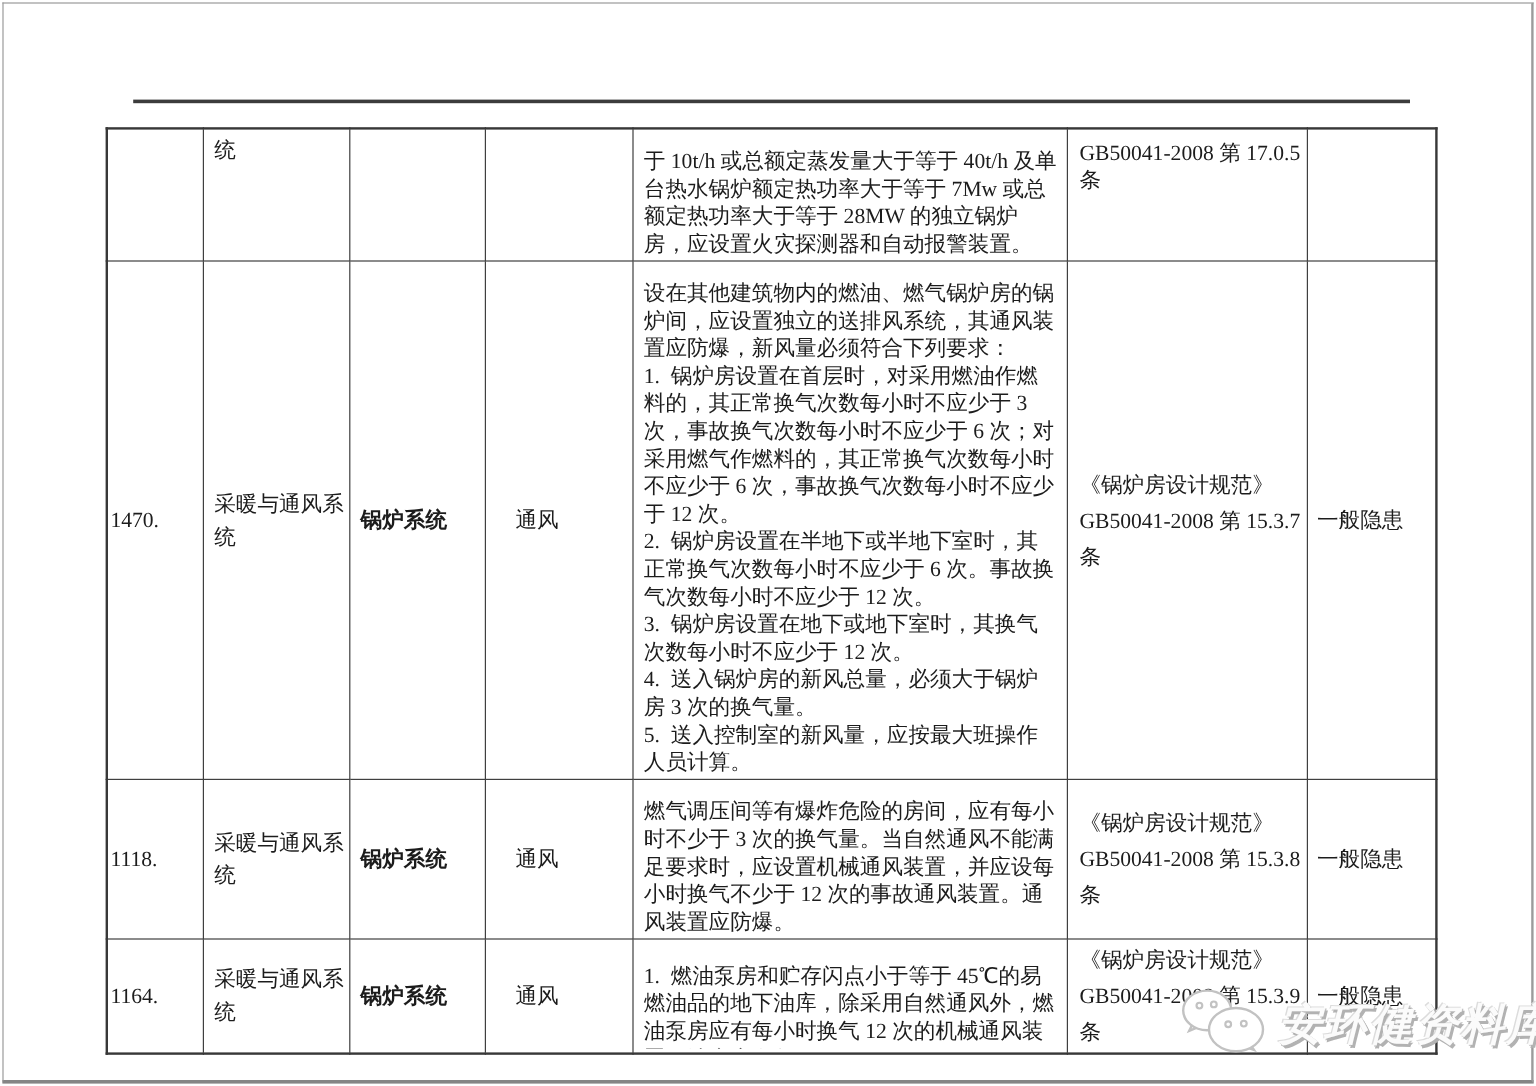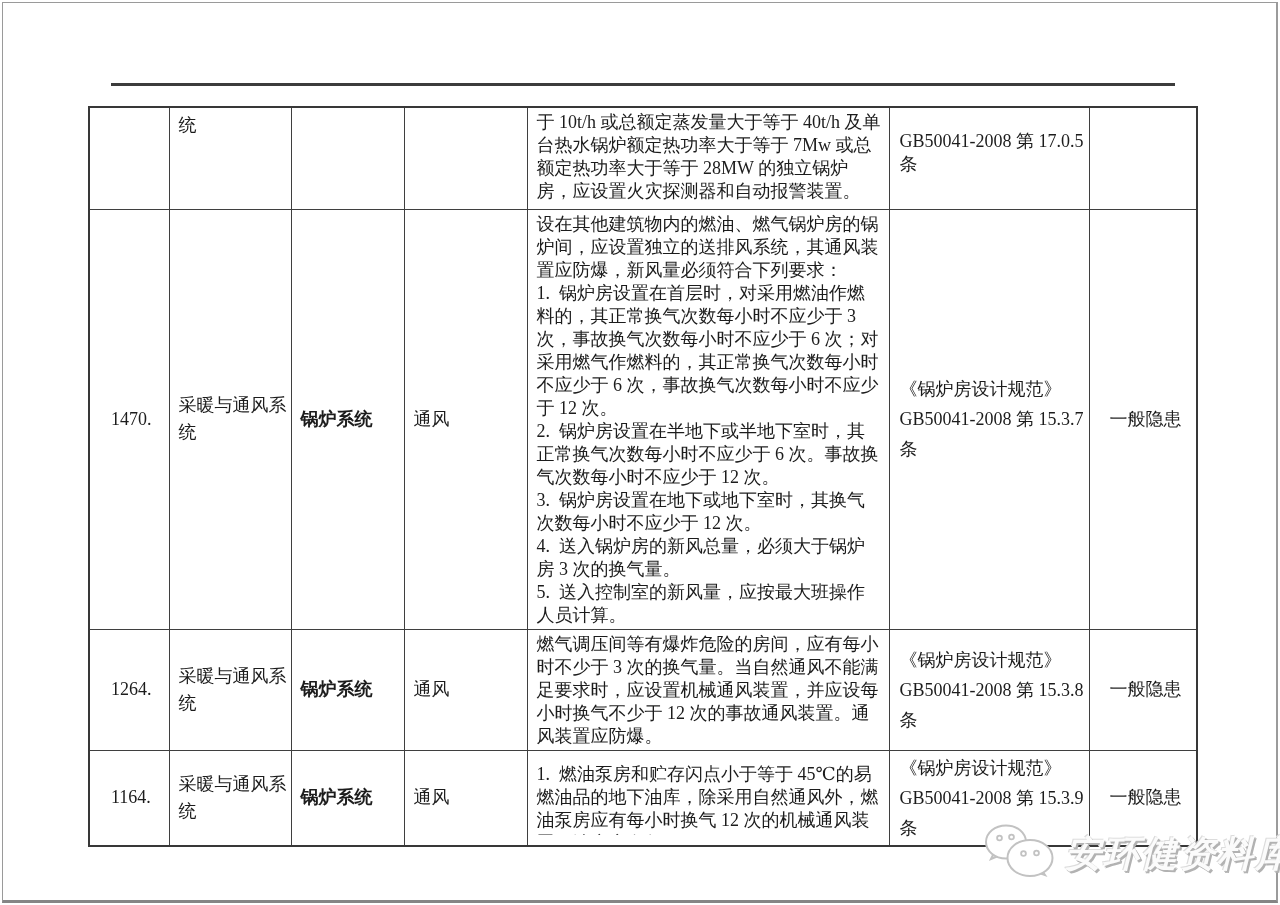--- a/index.html
+++ b/index.html
@@ -37,30 +37,30 @@
     font-size: 18px;
     line-height: 23px;
   }
   table.hazard-table td {
     border: 1px solid #3f3f3f;
     vertical-align: middle;
     overflow: hidden;
     padding: 0;
   }
   .cell-inner { overflow: hidden; }
-  .c-no .cell-inner       { padding: 2px 4px 2px 21px; }
+  .c-no .cell-inner       { padding: 2px 4px 2px 2px; }
   .c-system .cell-inner   { padding: 2px 4px 2px 9px; line-height: 27px; }
   .c-subsys .cell-inner   { padding: 2px 4px 2px 9px; font-weight: bold; }
-  .c-cat .cell-inner      { padding: 2px 4px 2px 9px; }
+  .c-cat .cell-inner      { padding: 2px 4px 2px 25px; }
   .c-desc                 { vertical-align: top; }
-  .c-desc .cell-inner     { padding: 3px 7px 2px 9px; white-space: pre-wrap; }
+  .c-desc .cell-inner     { padding: 15px 7px 2px 9px; white-space: pre-wrap; font-family: Liberation Serif, serif; }
   .c-ref .cell-inner      { padding: 2px 4px 2px 10px; white-space: pre-wrap; line-height: 30px; }
-  .c-sev .cell-inner      { padding: 2px 4px 2px 8px; margin-left: 12px; }
+  .c-sev .cell-inner      { padding: 2px 4px 2px 8px; }
   tr.row-partial td       { vertical-align: top; }
-  tr.row-partial .c-ref .cell-inner { padding-top: 22px; line-height: 23px; }
+  tr.row-partial .c-ref .cell-inner { padding-top: 8px; line-height: 23px; }
   tr.row-partial .c-system .cell-inner { padding-top: 4px; }
   tr.r1 { height: 102px; }
   tr.r2 { height: 399px; }
   tr.r3 { height: 93px; }
   tr.r4 { height: 73px; }
   tr.r4 .c-desc .cell-inner { max-height: 70px; }
   .watermark {
     position: absolute;
     left: 978px; top: 818px;
     display: flex;
@@ -141,21 +141,21 @@
         <td class="c-ref">
             <div class="cell-inner">《锅炉房设计规范》
 GB50041-2008 第 15.3.7 条</div>
           </td>
         <td class="c-sev">
             <div class="cell-inner">一般隐患</div>
           </td>
       </tr>
       <tr class="r3">
         <td class="c-no">
-            <div class="cell-inner">1264.</div>
+            <div class="cell-inner">1118.</div>
           </td>
         <td class="c-system">
             <div class="cell-inner">采暖与通风系统</div>
           </td>
         <td class="c-subsys">
             <div class="cell-inner">锅炉系统</div>
           </td>
         <td class="c-cat">
             <div class="cell-inner">通风</div>
           </td>

